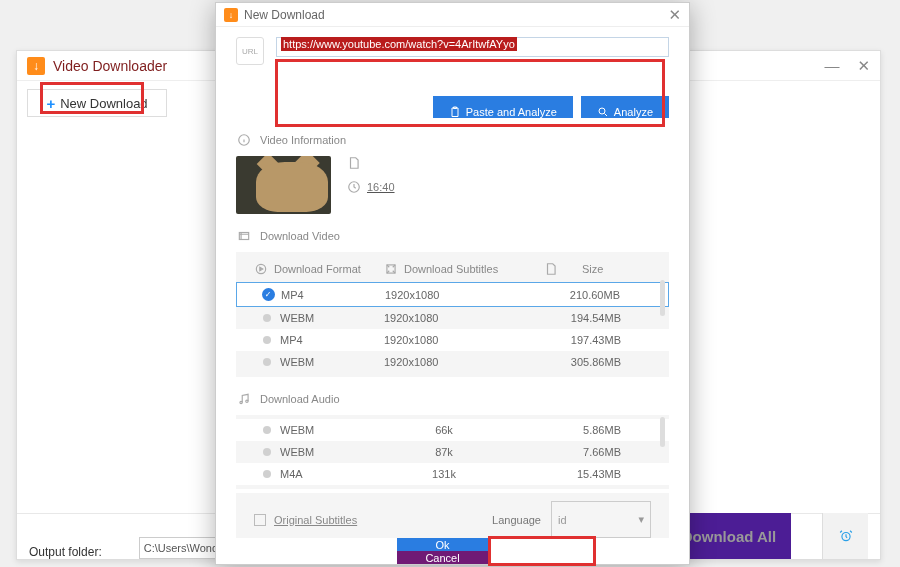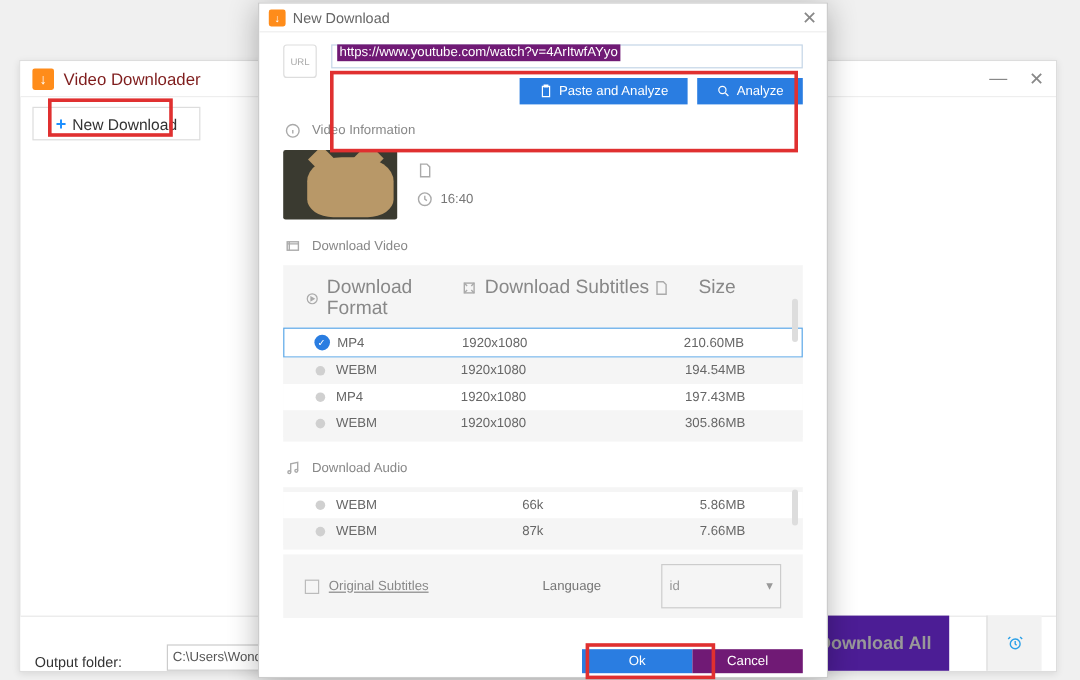--- a/index.html
+++ b/index.html
@@ -30,41 +30,41 @@
 
 .dlg-body { flex:1; overflow:hidden; padding:10px 20px 0 20px; }
 
 
 .url-sec { display:flex; gap:10px; }
 .url-icon-box { width:30px; }
 .url-icon { width:28px; height:28px; border:1px solid #ddd; border-radius:3px; display:flex; align-items:center; justify-content:center; font-size:8px; color:#aaa; position:relative; }
 .url-main { flex:1; }
 .url-main .lbl { font-size:11px; color:#888; margin-bottom:4px; }
 .url-input { width:100%; height:20px; border:1px solid #c4d5e6; padding:0 4px; font-size:11px; }
-.url-input .sel { background:#701a75; color:#fff; padding:1px 2px; }
+.url-input .sel { background:#b91c1c; color:#fff; padding:1px 2px; }
 .btn-row { display:flex; gap:8px; margin-top:8px; justify-content:flex-end; }
-.btn-blue { height:22px; padding:0 16px; background:#2a7de1; color:#fff; font-size:11px; display:flex; align-items:center; gap:5px; border:none; cursor:pointer; }
+.btn-blue { height:22px; padding:0 16px; background:#2a7de1; color:#fff; font-size:11px; display:flex; align-items:flex-end; gap:5px; border:none; cursor:pointer;margin-top:31px; }
 .btn-blue svg { width:12px; height:12px; }
 
 .hl-url { position:absolute; left:275px; top:59px; width:390px; height:68px; border:3px solid #e03030; pointer-events:none; }
 
 
 .sec-head { display:flex; align-items:center; gap:8px; margin:14px 0 8px 0; font-size:11px; color:#888; }
 .sec-head .ic { width:16px; height:16px; display:flex; align-items:center; justify-content:center; color:#aaa; }
-.vid-info { display:flex; gap:16px; align-items:center; }
+.vid-info { display:flex; gap:16px; align-items:flex-start;text-decoration:underline; }
 .thumb { width:95px; height:58px; background:#3a3a30; border-radius:2px; position:relative; overflow:hidden; }
 .thumb .cat { position:absolute; left:20px; top:6px; width:72px; height:50px; background:#b89868; border-radius:40% 40% 30% 30%; }
 .thumb .ear1 { position:absolute; left:24px; top:0px; width:16px; height:16px; background:#b89868; transform:rotate(45deg); }
 .thumb .ear2 { position:absolute; left:62px; top:-2px; width:18px; height:18px; background:#b89868; transform:rotate(45deg); }
 .vid-meta { display:flex; flex-direction:column; gap:10px; font-size:11px; color:#777; }
 .vid-meta .row { display:flex; align-items:center; gap:6px; }
 
 
 .dl-block { background:#f5f5f5; padding:4px 0; margin-bottom:4px; }
-.tbl-head { display:flex; padding:6px 18px; font-size:16px; color:#888; align-items:flex-start; }
+.tbl-head { display:flex; padding:6px 18px; font-size:11px; color:#888; align-items:flex-start; }
 .tbl-head .c1 { width:130px; display:flex; align-items:center; gap:6px; }
 .tbl-head .c2 { width:160px; display:flex; align-items:center; gap:6px; }
 .tbl-head .c3 { flex:1; display:flex; align-items:center; gap:24px; }
 .row-v { display:flex; padding:5px 18px; font-size:11px; color:#666; align-items:center; background:#fff; position:relative; }
 .row-v.alt { background:#f5f5f5; }
 .row-v.selected { border:1px solid #5aa7e8; }
 .row-v .bullet { width:26px; display:flex; justify-content:center; }
 .row-v .bullet .dot { width:8px; height:8px; border-radius:50%; background:#d0d0d0; }
 .row-v .bullet .chk { width:13px; height:13px; border-radius:50%; background:#2a7de1; color:#fff; font-size:8px; display:flex; align-items:center; justify-content:center; }
 .row-v .c1 { width:104px; }
@@ -79,24 +79,24 @@
 .row-a .bullet .dot { width:8px; height:8px; border-radius:50%; background:#d0d0d0; }
 .row-a .c1 { width:104px; }
 .row-a .c2 { width:120px; text-align:center; }
 .row-a .c3 { flex:1; text-align:right; padding-right:30px; }
 
 
 .sub-row { display:flex; align-items:center; padding:8px 18px; background:#f5f5f5; font-size:11px; color:#777; }
 .sub-row .chk { width:12px; height:12px; border:1px solid #bbb; margin-right:8px; }
 .sub-row .orig { text-decoration:underline; color:#888; }
 .sub-row .lang-lbl { margin-left:auto; margin-right:10px; }
-.sub-row .lang-sel { width:100px; height:37px; border:1px solid #ccc; padding:0 6px; display:flex; align-items:center; justify-content:space-between; color:#999;margin-left:40px; }
-
-
-.dlg-footer { height:26px; background:#fff; display:flex; justify-content:flex-end; align-items:center; padding-right:20px; gap:0; }
+.sub-row .lang-sel { width:100px; height:37px; border:1px solid #ccc; padding:0 6px; display:flex; align-items:center; justify-content:space-between; color:#999; }
+
+
+.dlg-footer { height:26px; background:#fff; display:flex; justify-content:flex-end; align-items:center; padding-right:20px; gap:0;flex-direction:column; }
 .btn-ok { width:92px; height:20px; background:#2a7de1; color:#fff; font-size:11px; display:flex; align-items:center; justify-content:center; cursor:pointer; }
 .btn-cancel { width:92px; height:20px; background:#701a75; color:#fff; font-size:11px; display:flex; align-items:center; justify-content:center; cursor:pointer; }
 .hl-ok { position:absolute; left:488px; top:536px; width:108px; height:30px; border:3px solid #e03030; pointer-events:none; }
 
 svg { width:14px; height:14px; }
 </style>
 </head>
 <body>
 
 <div class="main-win">
@@ -279,20 +279,28 @@
         <div class="c3">5.86MB</div>
       </div>
       <div class="row-a alt">
         <div class="bullet">
             <div class="dot"></div>
           </div>
         <div class="c1">WEBM</div>
         <div class="c2">87k</div>
         <div class="c3">7.66MB</div>
       </div>
+      <div class="row-a">
+        <div class="bullet">
+            <div class="dot"></div>
+          </div>
+        <div class="c1">M4A</div>
+        <div class="c2">131k</div>
+        <div class="c3">15.43MB</div>
+      </div>
       <div class="scroll-ind" style="top:2px;height:30px;"></div>
     </div>
 
     <div class="sub-row">
       <div class="chk"></div>
       <span class="orig">Original Subtitles</span>
       <span class="lang-lbl">Language</span>
       <div class="lang-sel">
         <span>id</span>
         <span>▾</span>

